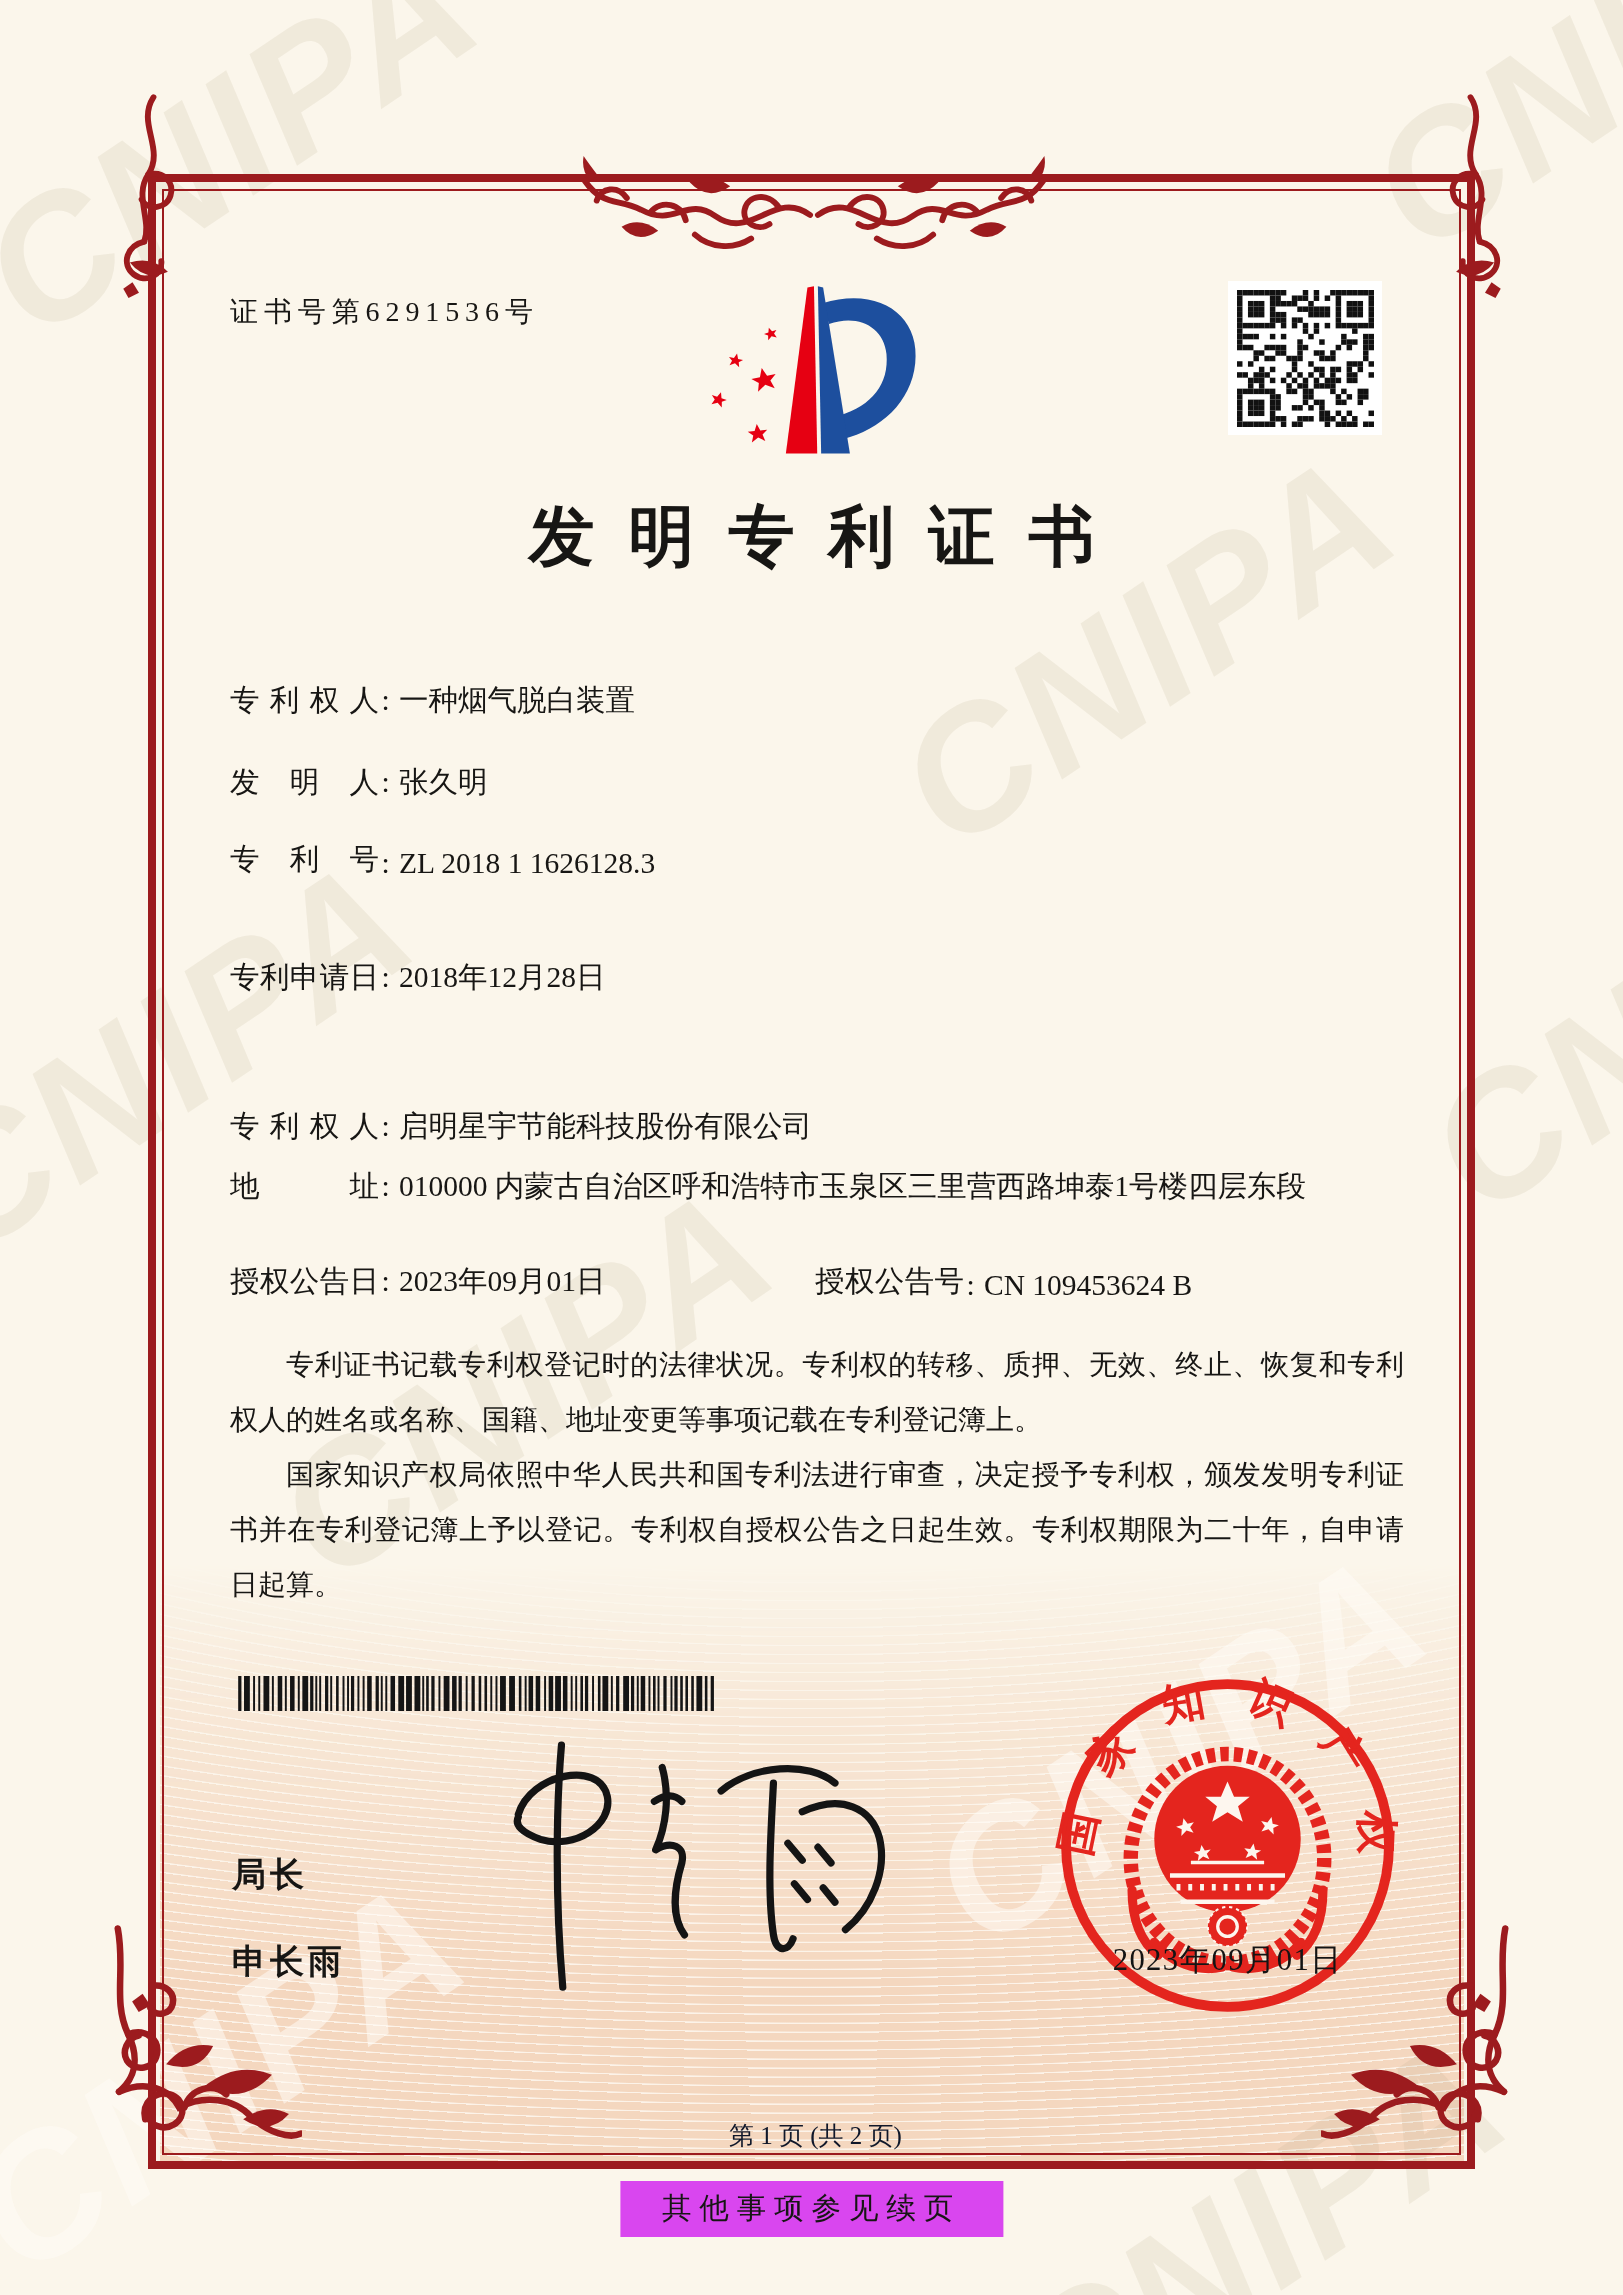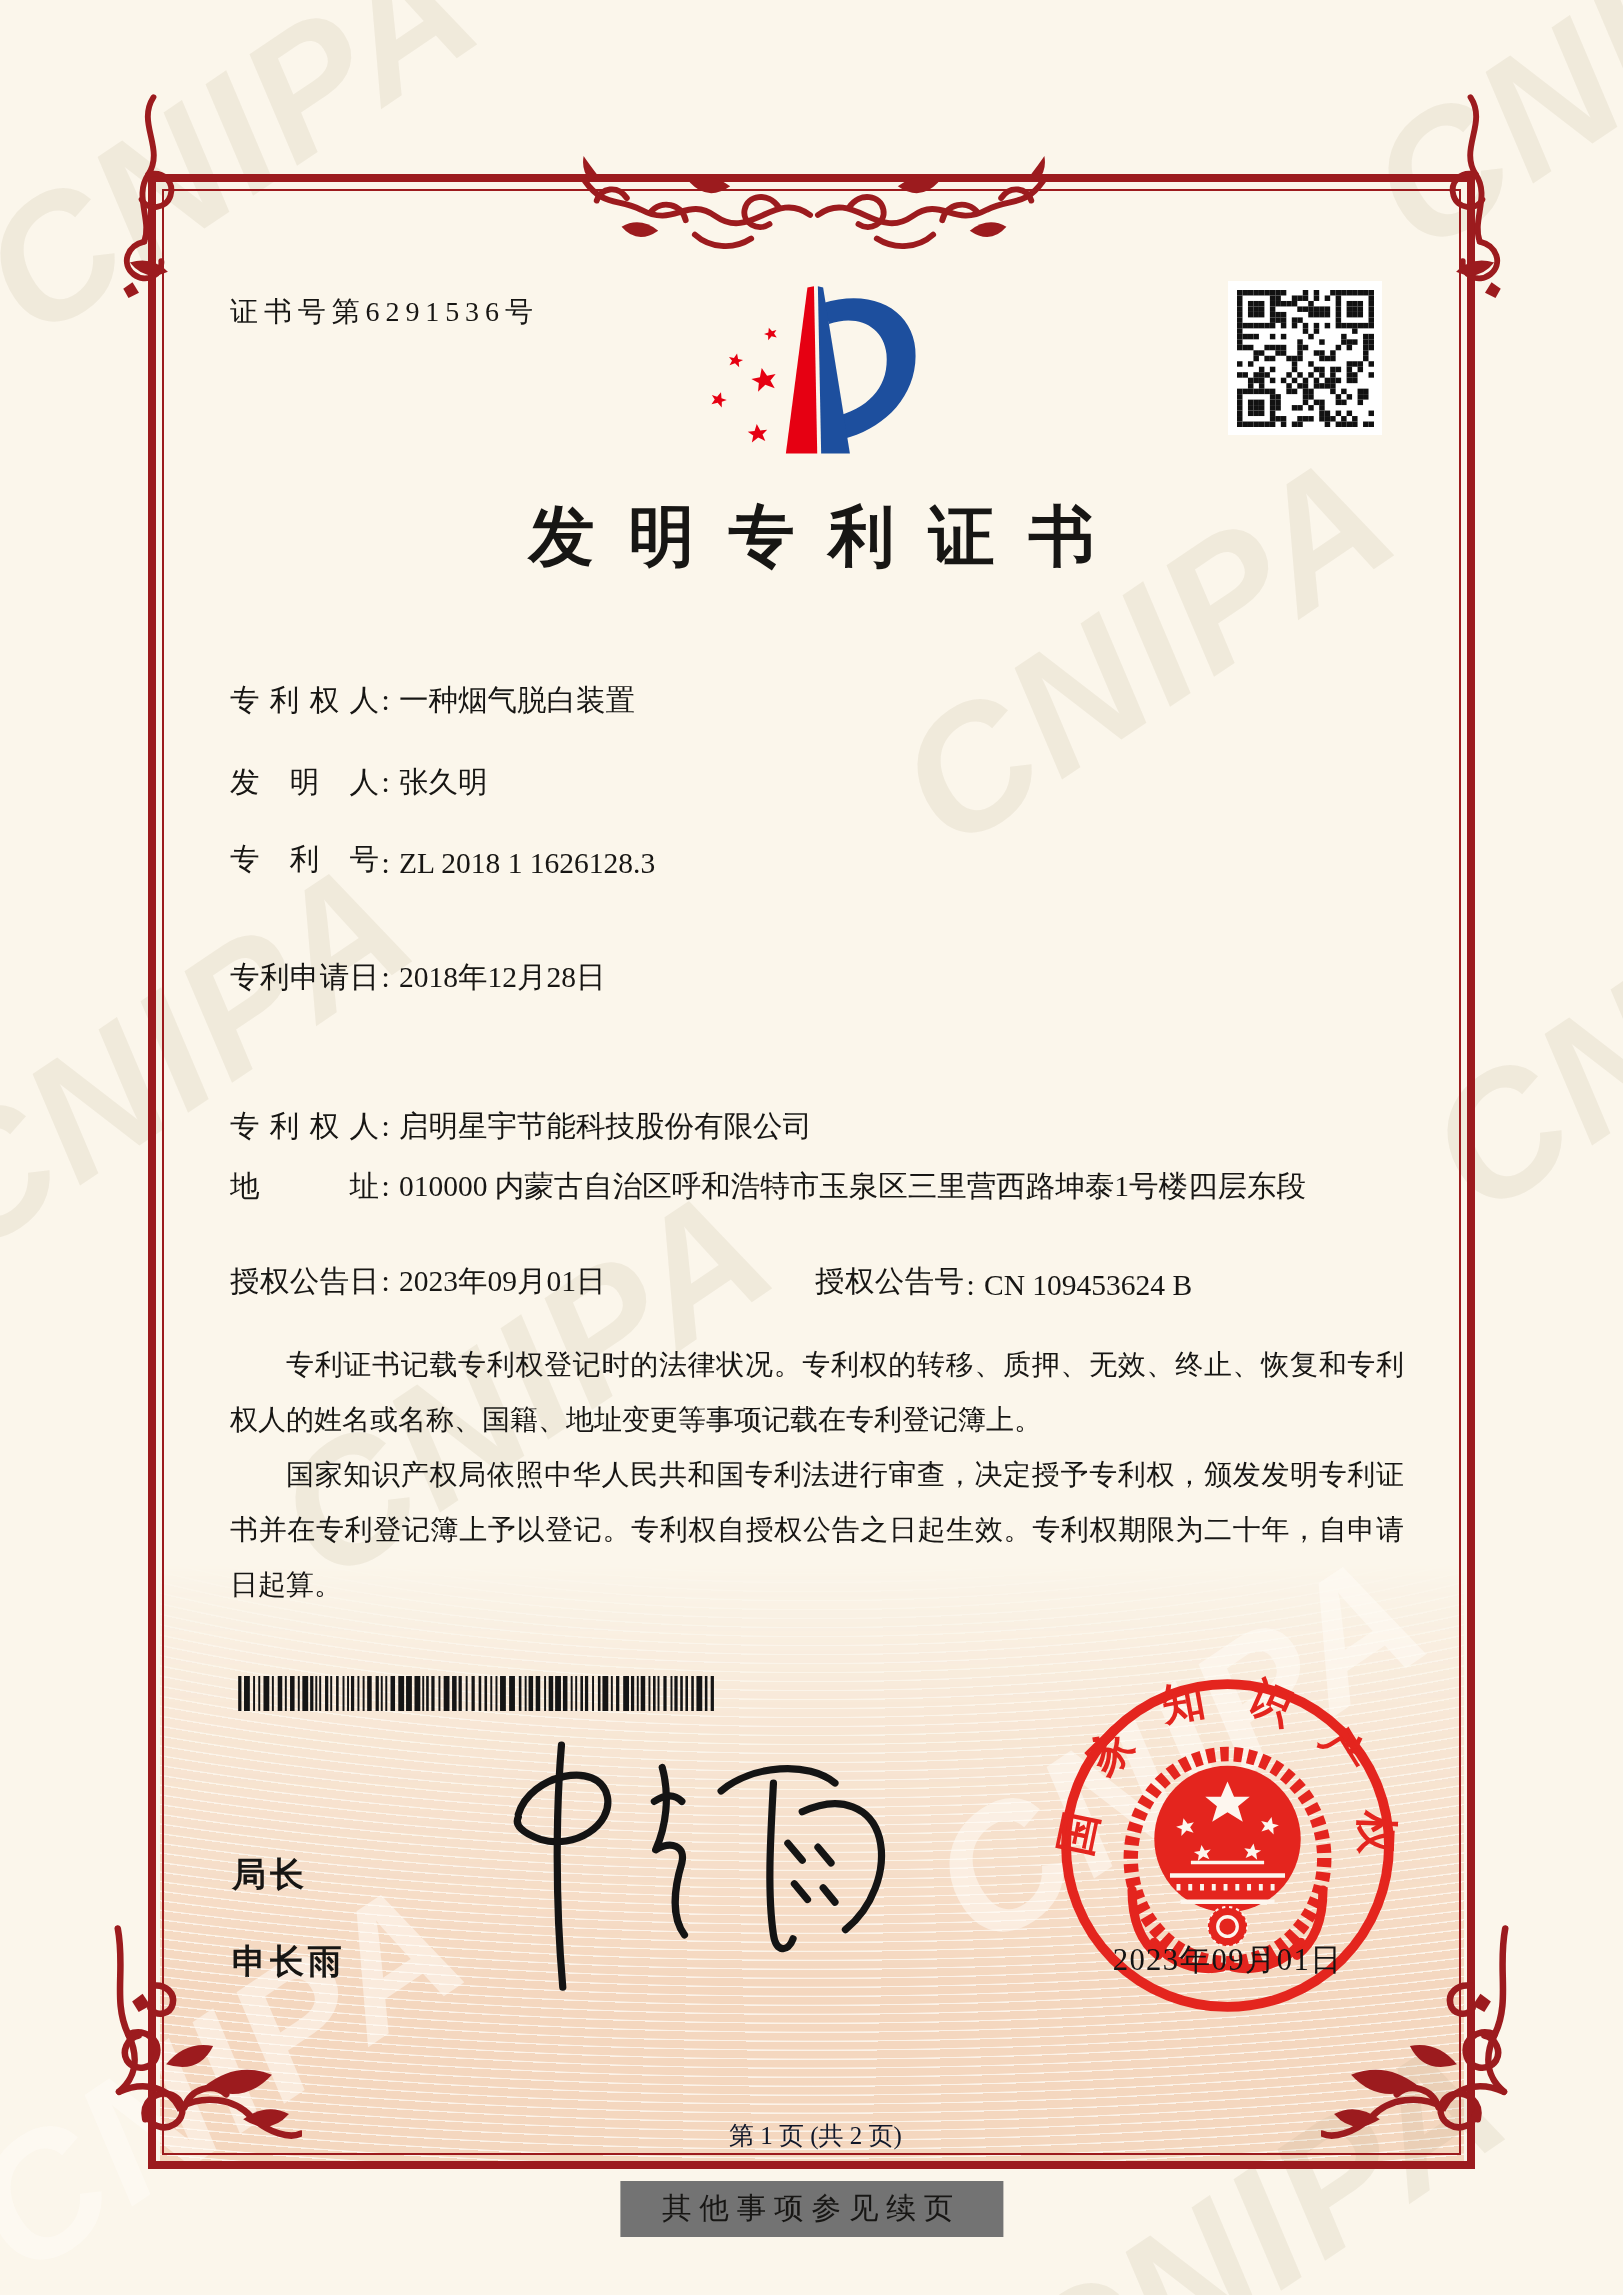--- a/index.html
+++ b/index.html
@@ -52,21 +52,21 @@
   .paras p { margin:0; text-indent:2em; }
   
   .barcode { position:absolute; z-index:3; left:236px; top:1676px; }
   .officer { position:absolute; z-index:4; left:232px; font-size:34px; font-weight:700;
     font-family:"Liberation Sans","DejaVu Sans",sans-serif; letter-spacing:3.9px; }
   .officer.t { top:1852px; } .officer.n { top:1939px; }
   .sig { position:absolute; z-index:4; left:445px; top:1728px; }
   .seal { position:absolute; z-index:3; left:1051px; top:1669px; }
   .page-info { position:absolute; z-index:3; left:4px; top:2119px; width:100%; text-align:center; font-size:25px; color:#0f172a; }
   .note-box { position:absolute; z-index:3; left:50%; transform:translateX(-50%); top:2181px;
-    background:#737373; padding:7.9px 42px; }
+    background:#d946ef; padding:7.9px 42px; }
   .note-box span { font-size:29.5px; letter-spacing:7.9px; }
 </style>
 </head>
 <body>
 
 <div class="page">
 
   <span class="wm" style="left:-46px;  top:39px;">CNIPA</span>
   <span class="wm" style="left:1342px; top:-46px;">CNIPA</span>
   <span class="wm" style="left:871px; top:550px;">CNIPA</span>

